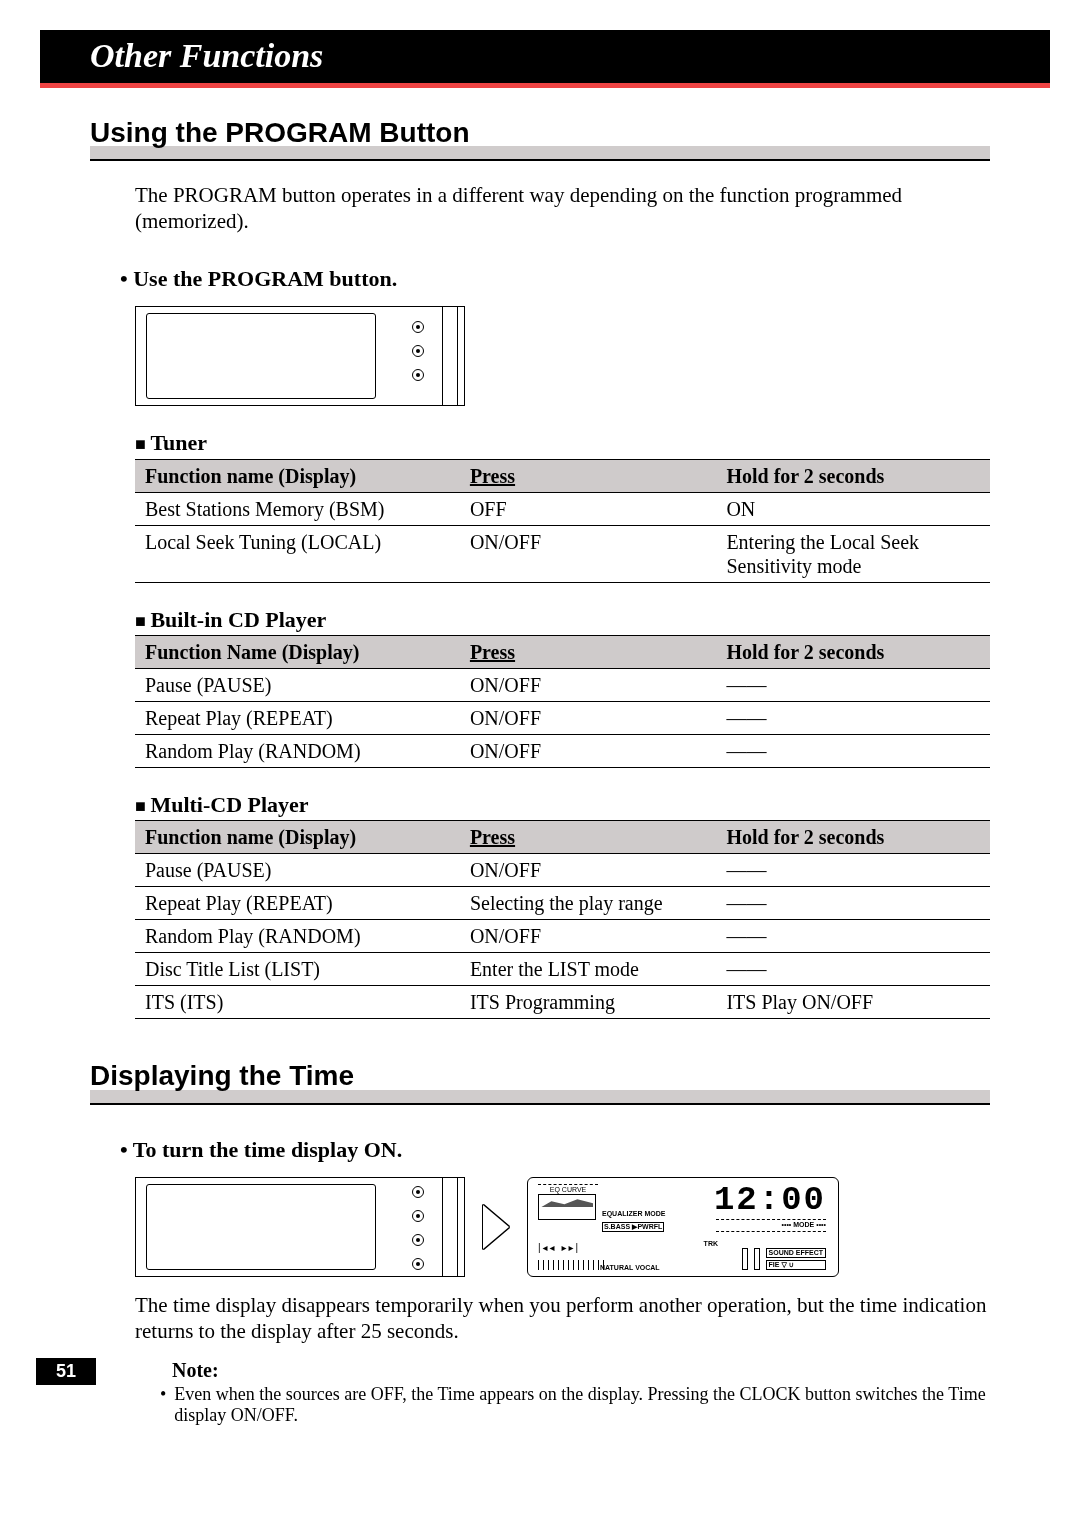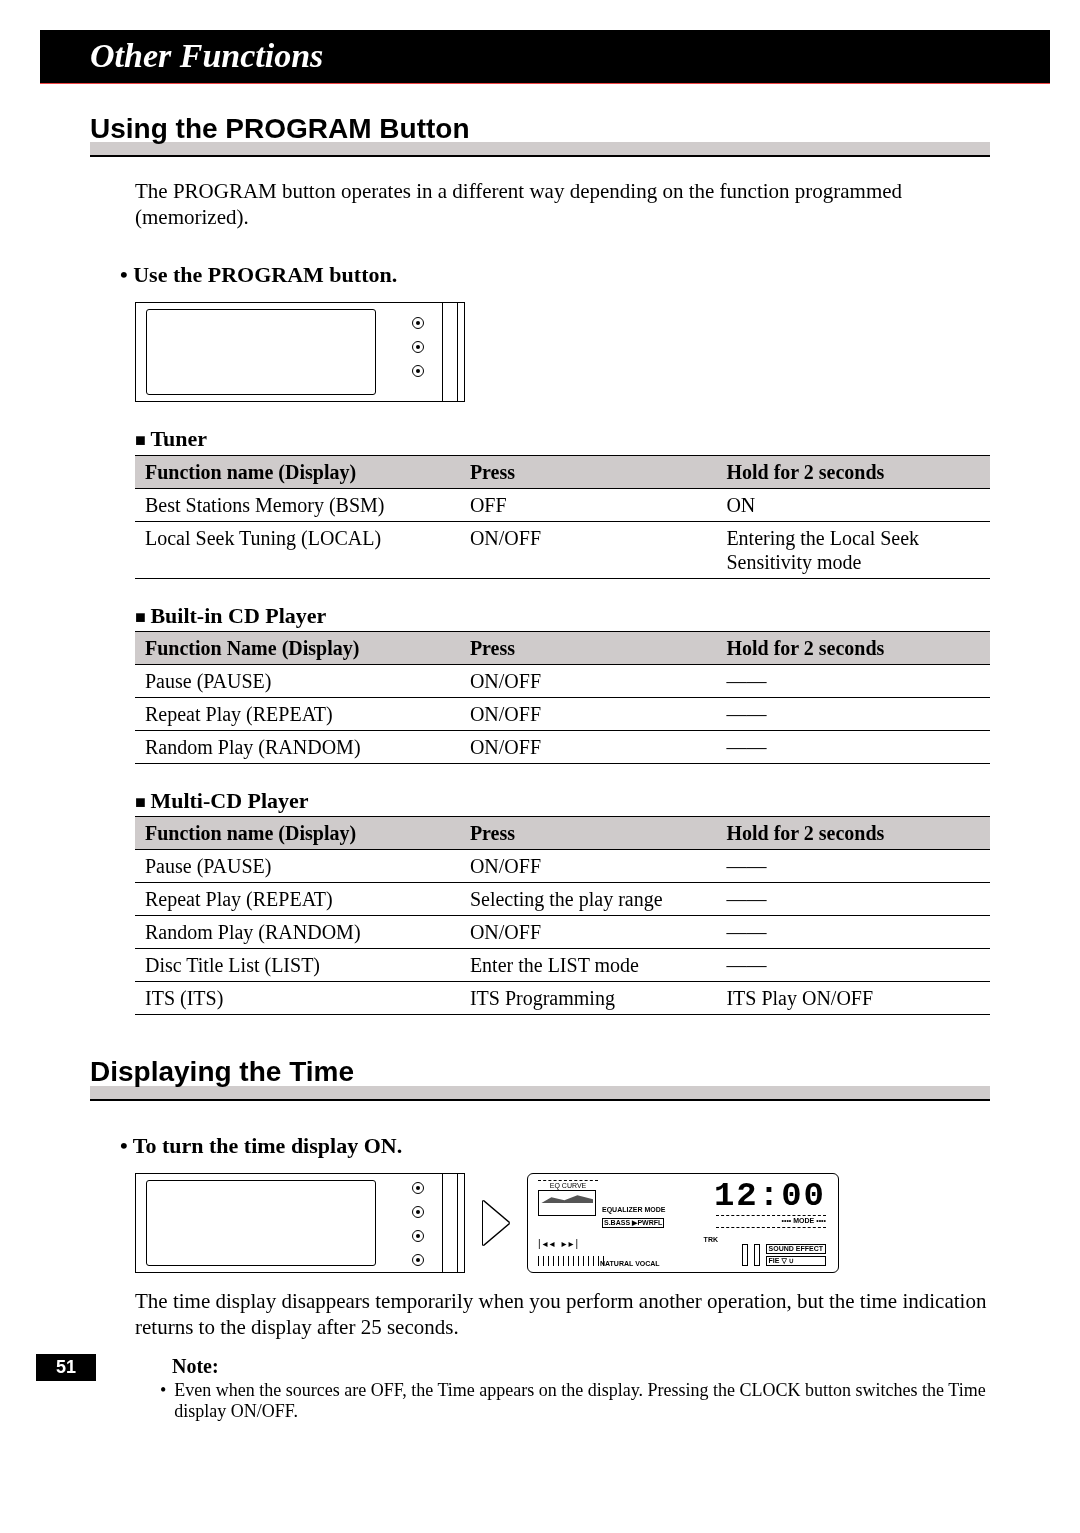--- a/index.html
+++ b/index.html
@@ -14,21 +14,21 @@
   }
   .banner {
     background: #000;
     color: #fff;
     font-style: italic;
     font-weight: bold;
     font-size: 34px;
     padding: 6px 0 6px 50px;
     margin-left: 0px;
     margin-right: -60px;
-    border-bottom: 1px solid #ef4444;
+    border-bottom: 5px solid #ef4444;
   }
   .section-heading {
     font-family: Arial, Helvetica, sans-serif;
     font-weight: bold;
     font-size: 28px;
     border-bottom: 2px solid #000;
     margin-top: 28px;
     margin-bottom: 8px;
     padding-bottom: 10px;
     background: linear-gradient(to bottom, #fff 0%, #fff 70%, #d0cccc 70%, #d0cccc 100%);
@@ -97,21 +97,21 @@
     background: #cfcbcb;
     padding: 4px 6px 4px 10px;
     border-bottom: 1px solid #000;
   }
   tbody td {
     padding: 4px 6px 4px 10px;
     border-bottom: 1px solid #000;
     vertical-align: top;
   }
   .col1 { width: 38%; }
-  .col2 { width: 30%; }
+  .col2 { width: 30%; text-decoration: underline; }
   .col3 { width: 32%; }
   .time-row {
     display: flex;
     align-items: center;
     gap: 18px;
     margin-left: 95px;
     margin-top: 14px;
   }
   .arrow-icon {
     width: 0; height: 0;

